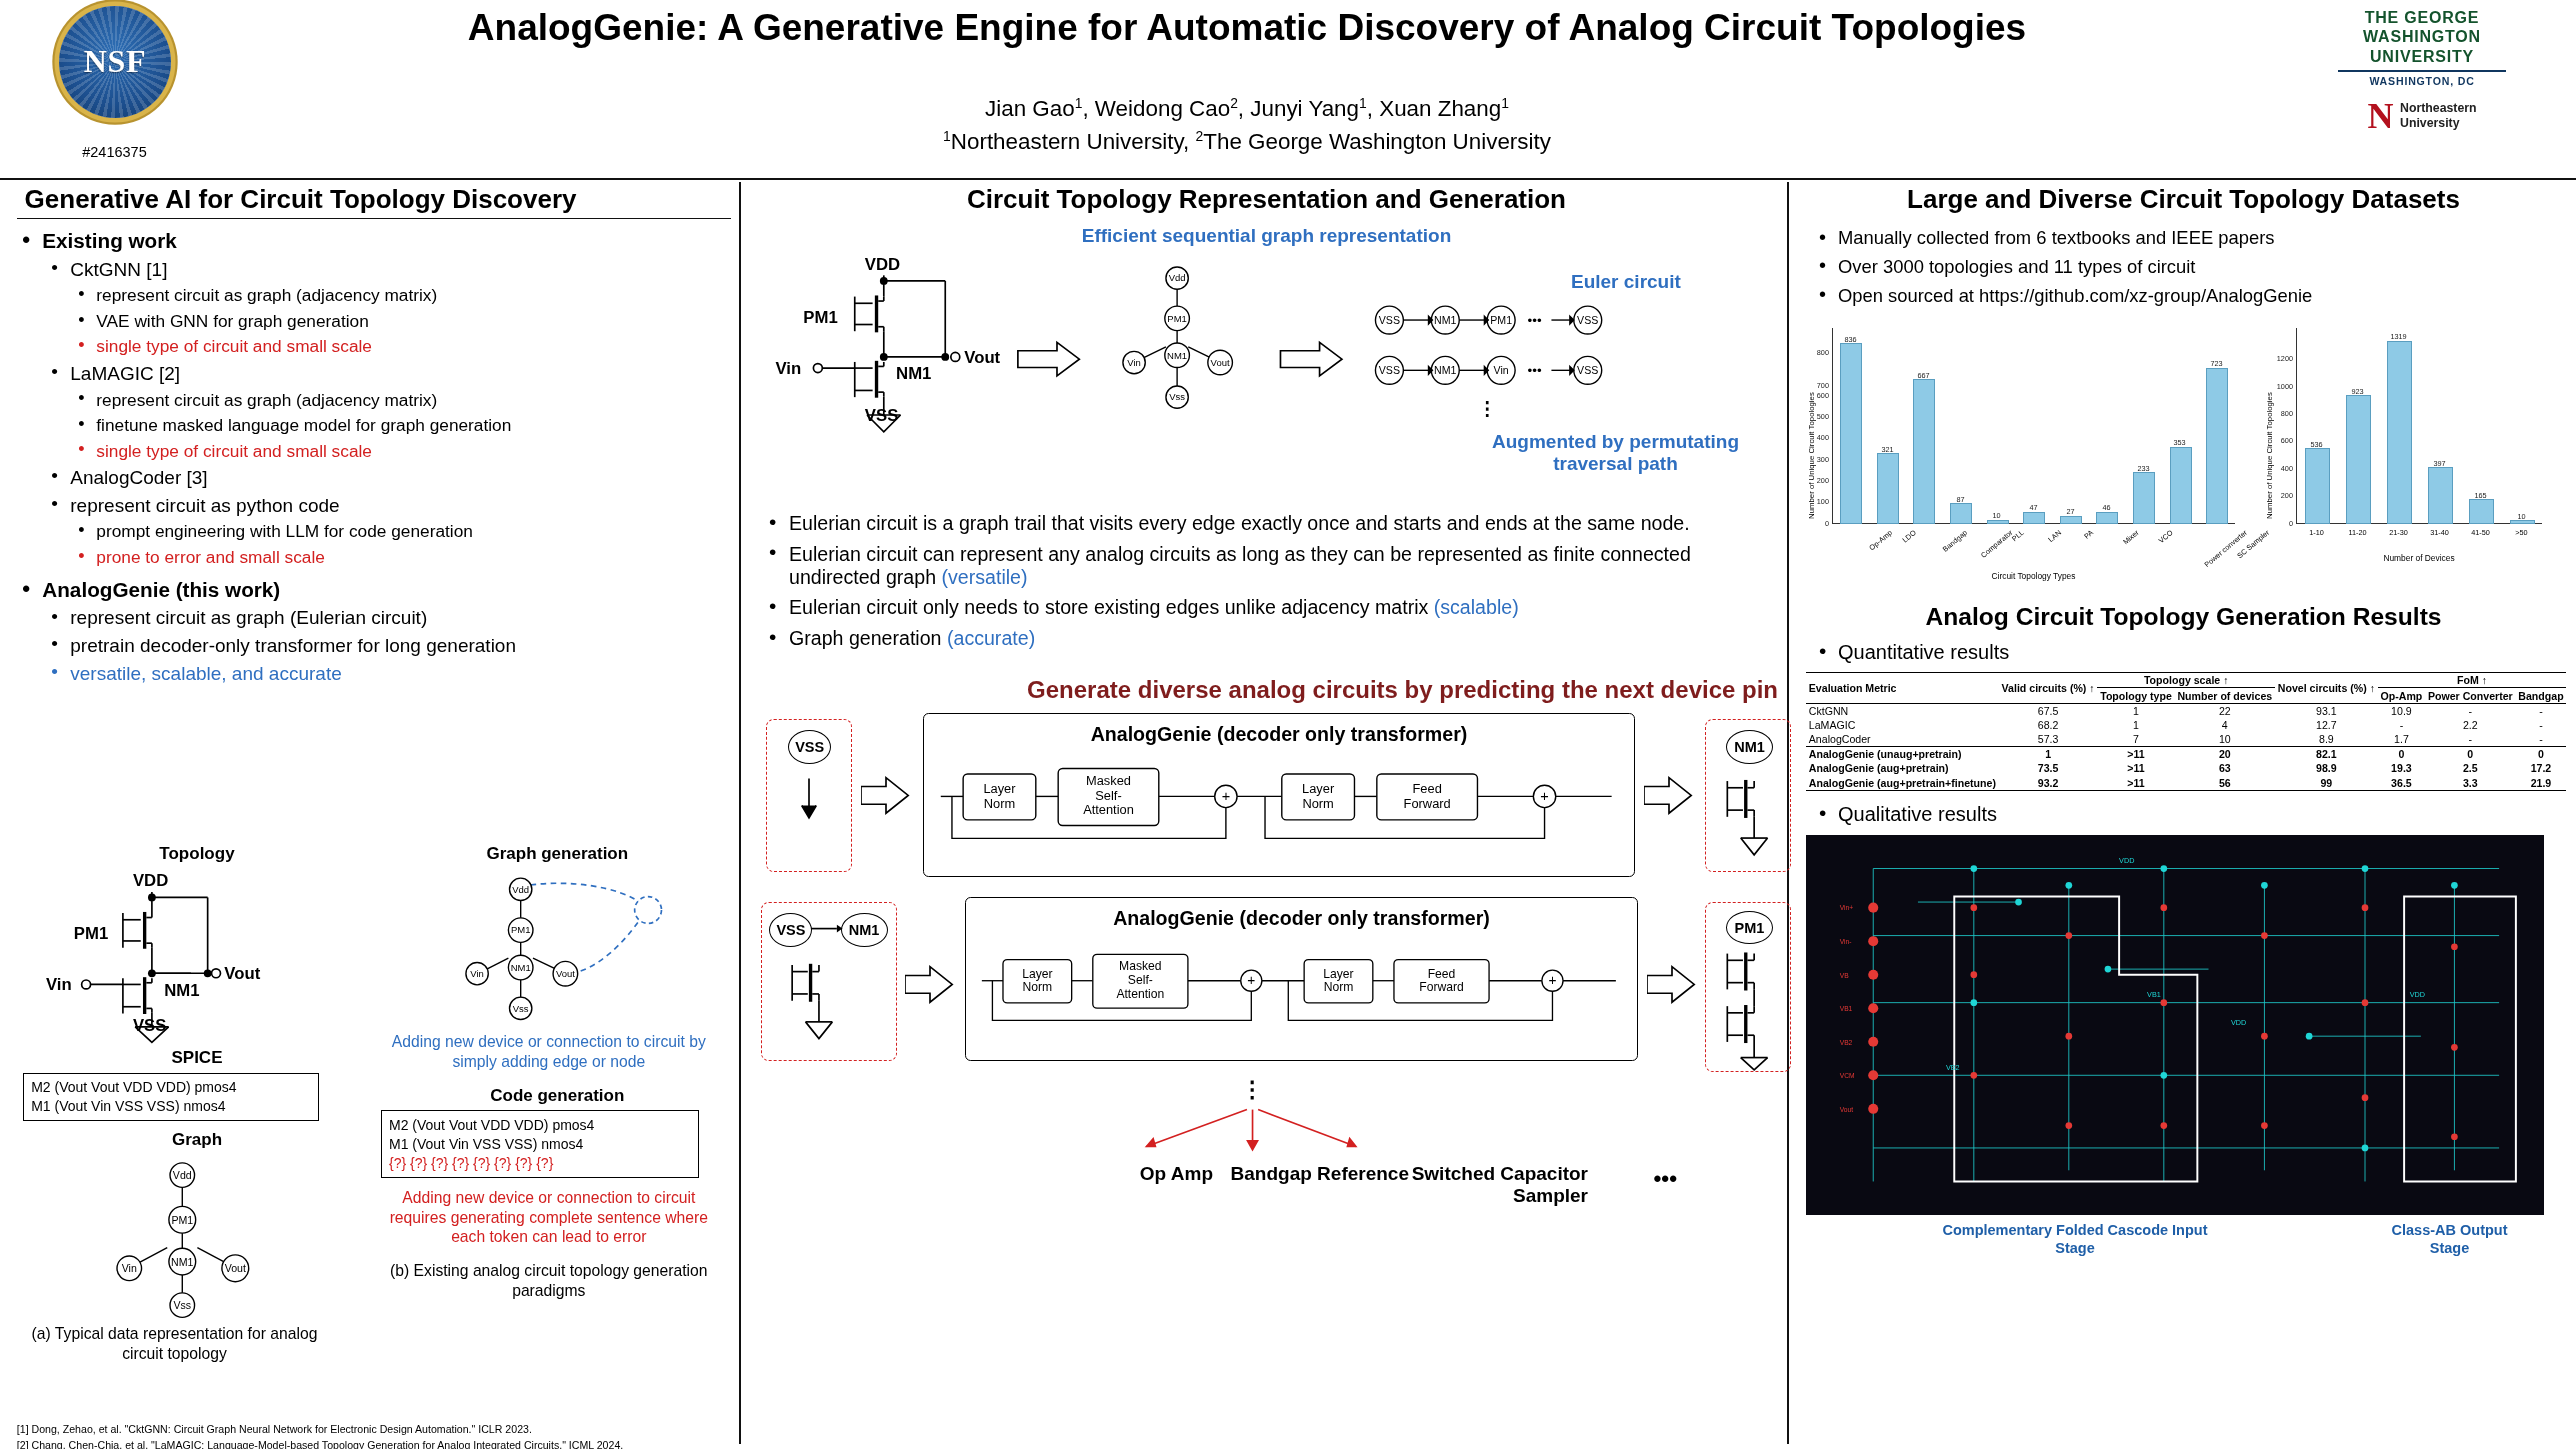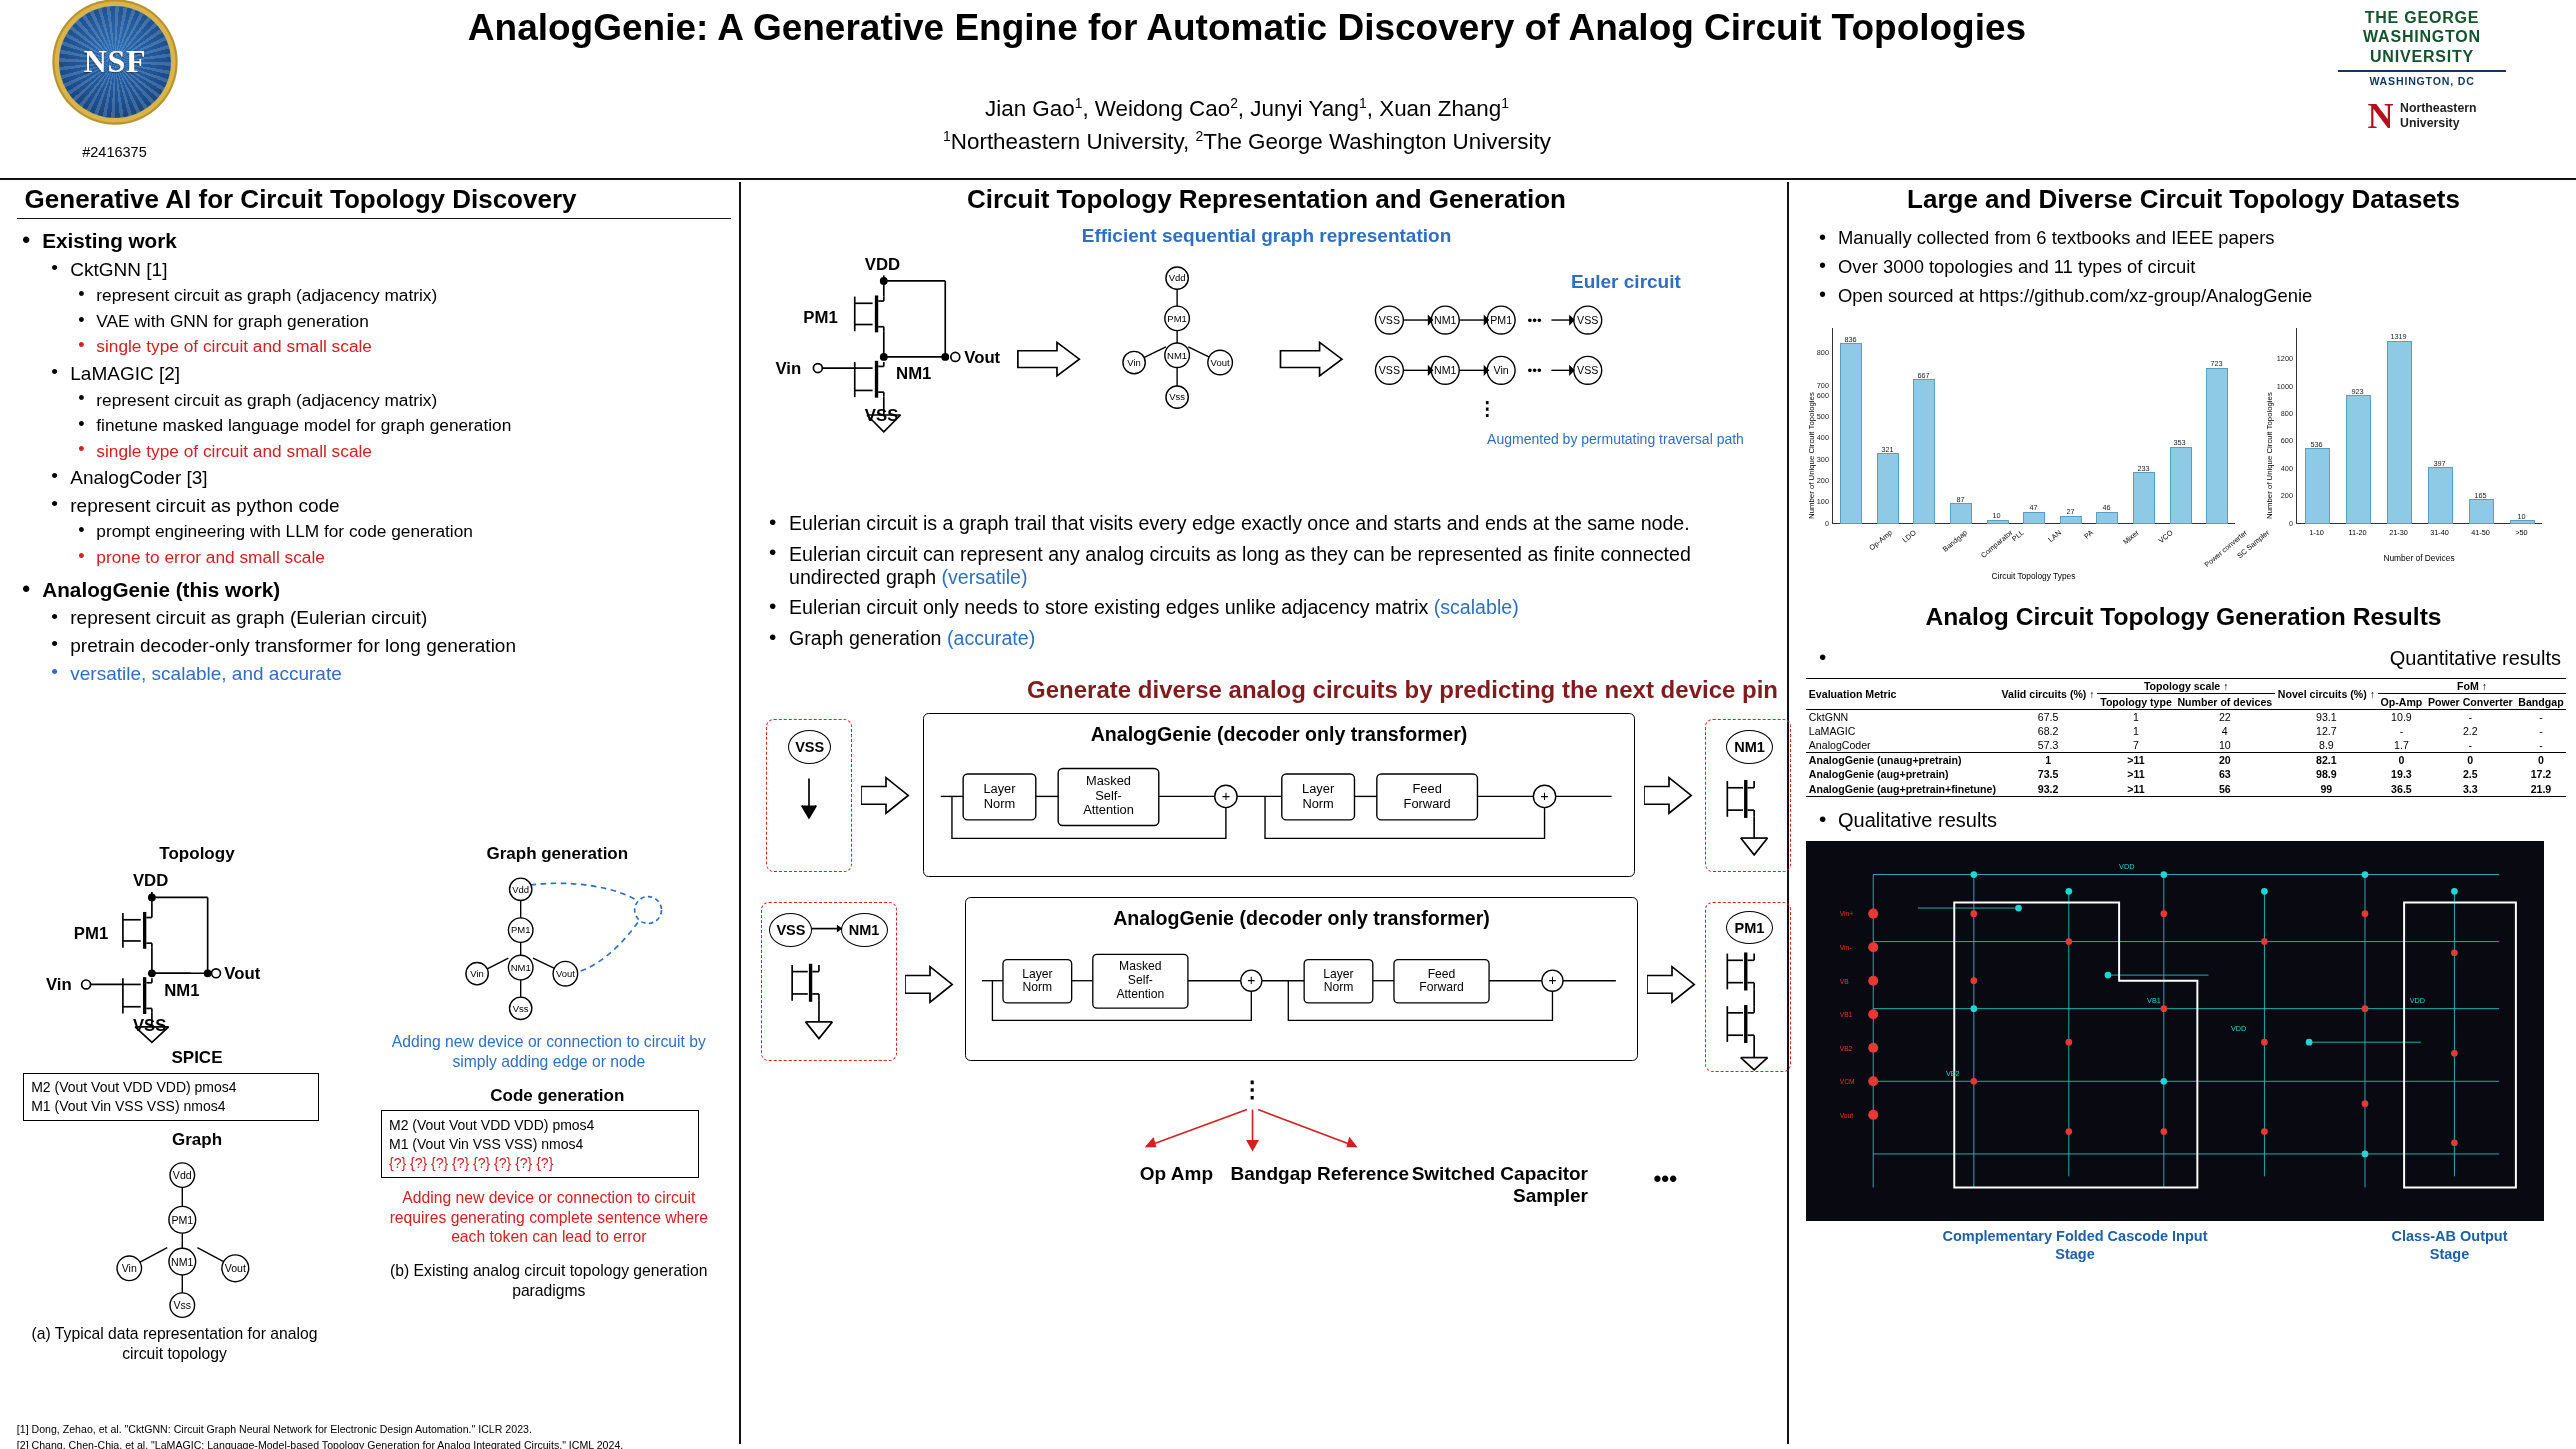--- a/index.html
+++ b/index.html
@@ -397,21 +397,21 @@
               <line x1="1260" y1="210" x2="1305" y2="210"></line>
                 <polygon points="1305,203 1312,210 1305,217" fill="#000"></polygon>
               <line x1="1425" y1="210" x2="1458" y2="210"></line>
                 <polygon points="1458,203 1465,210 1458,217" fill="#000"></polygon>
             </g>
           </g>
           <text x="1310" y="290" font-size="34" text-anchor="middle" font-weight="bold">⋮</text>
         </g>
       </svg>
       <div class="blue" style="position:absolute;left:816px;top:18px;font-size:19px;font-weight:600;">Euler circuit</div>
-      <div class="blue" style="position:absolute;left:732px;top:178px;width:257px;text-align:center;font-size:14px;">Augmented by permutating traversal path</div>
+      <div class="blue" style="position:absolute;left:732px;top:178px;width:257px;text-align:center;font-size:19px;font-weight:bold;">Augmented by permutating traversal path</div>
     </div>
 
     <ul style="margin-top:-5.6px;">
       <li class="bod"><span>Eulerian circuit is a graph trail that visits every edge exactly once and starts and ends at the same node.</span></li>
       <li class="bod"><span>Eulerian circuit can represent any analog circuits as long as they can be represented as finite connected undirected graph </span><span class="blue">(versatile)</span></li>
       <li class="bod"><span>Eulerian circuit only needs to store existing edges unlike adjacency matrix </span><span class="blue">(scalable)</span></li>
       <li class="bod"><span>Graph generation </span><span class="blue">(accurate)</span></li>
     </ul>
 
     <div class="red-head" style="margin-top:26px;">Generate diverse analog circuits by predicting the next device pin</div>
@@ -705,21 +705,21 @@
             <div style="position: absolute; font-size: 7.3px; left: 123px; width: 41px; top: 2.2px; text-align: center;">31-40</div>
             <div style="position: absolute; font-size: 7.3px; left: 164px; width: 41px; top: 2.2px; text-align: center;">41-50</div>
             <div style="position: absolute; font-size: 7.3px; left: 205px; width: 41px; top: 2.2px; text-align: center;">&gt;50</div>
           </div>
         <div class="axlab" style="position:absolute;left:32px;top:235px;width:246px;">Number of Devices</div>
       </div>
     </div>
 
     <div class="c3h2" style="margin-top:5.6px;">Analog Circuit Topology Generation Results</div>
 
-    <ul style="margin-top:16px;text-align:right;">
+    <ul style="margin-top:10px;">
       <li class="c3b2">Quantitative results</li>
     </ul>
 
     <div style="margin-top:7.8px;width:738px;">
       <table class="res">
         <thead>
           <tr class="tl-top">
             <th class="left" rowspan="2">Evaluation Metric</th>
             <th rowspan="2">Valid circuits (%) ↑</th>
             <th colspan="2" class="tl-thin">Topology scale ↑</th>

